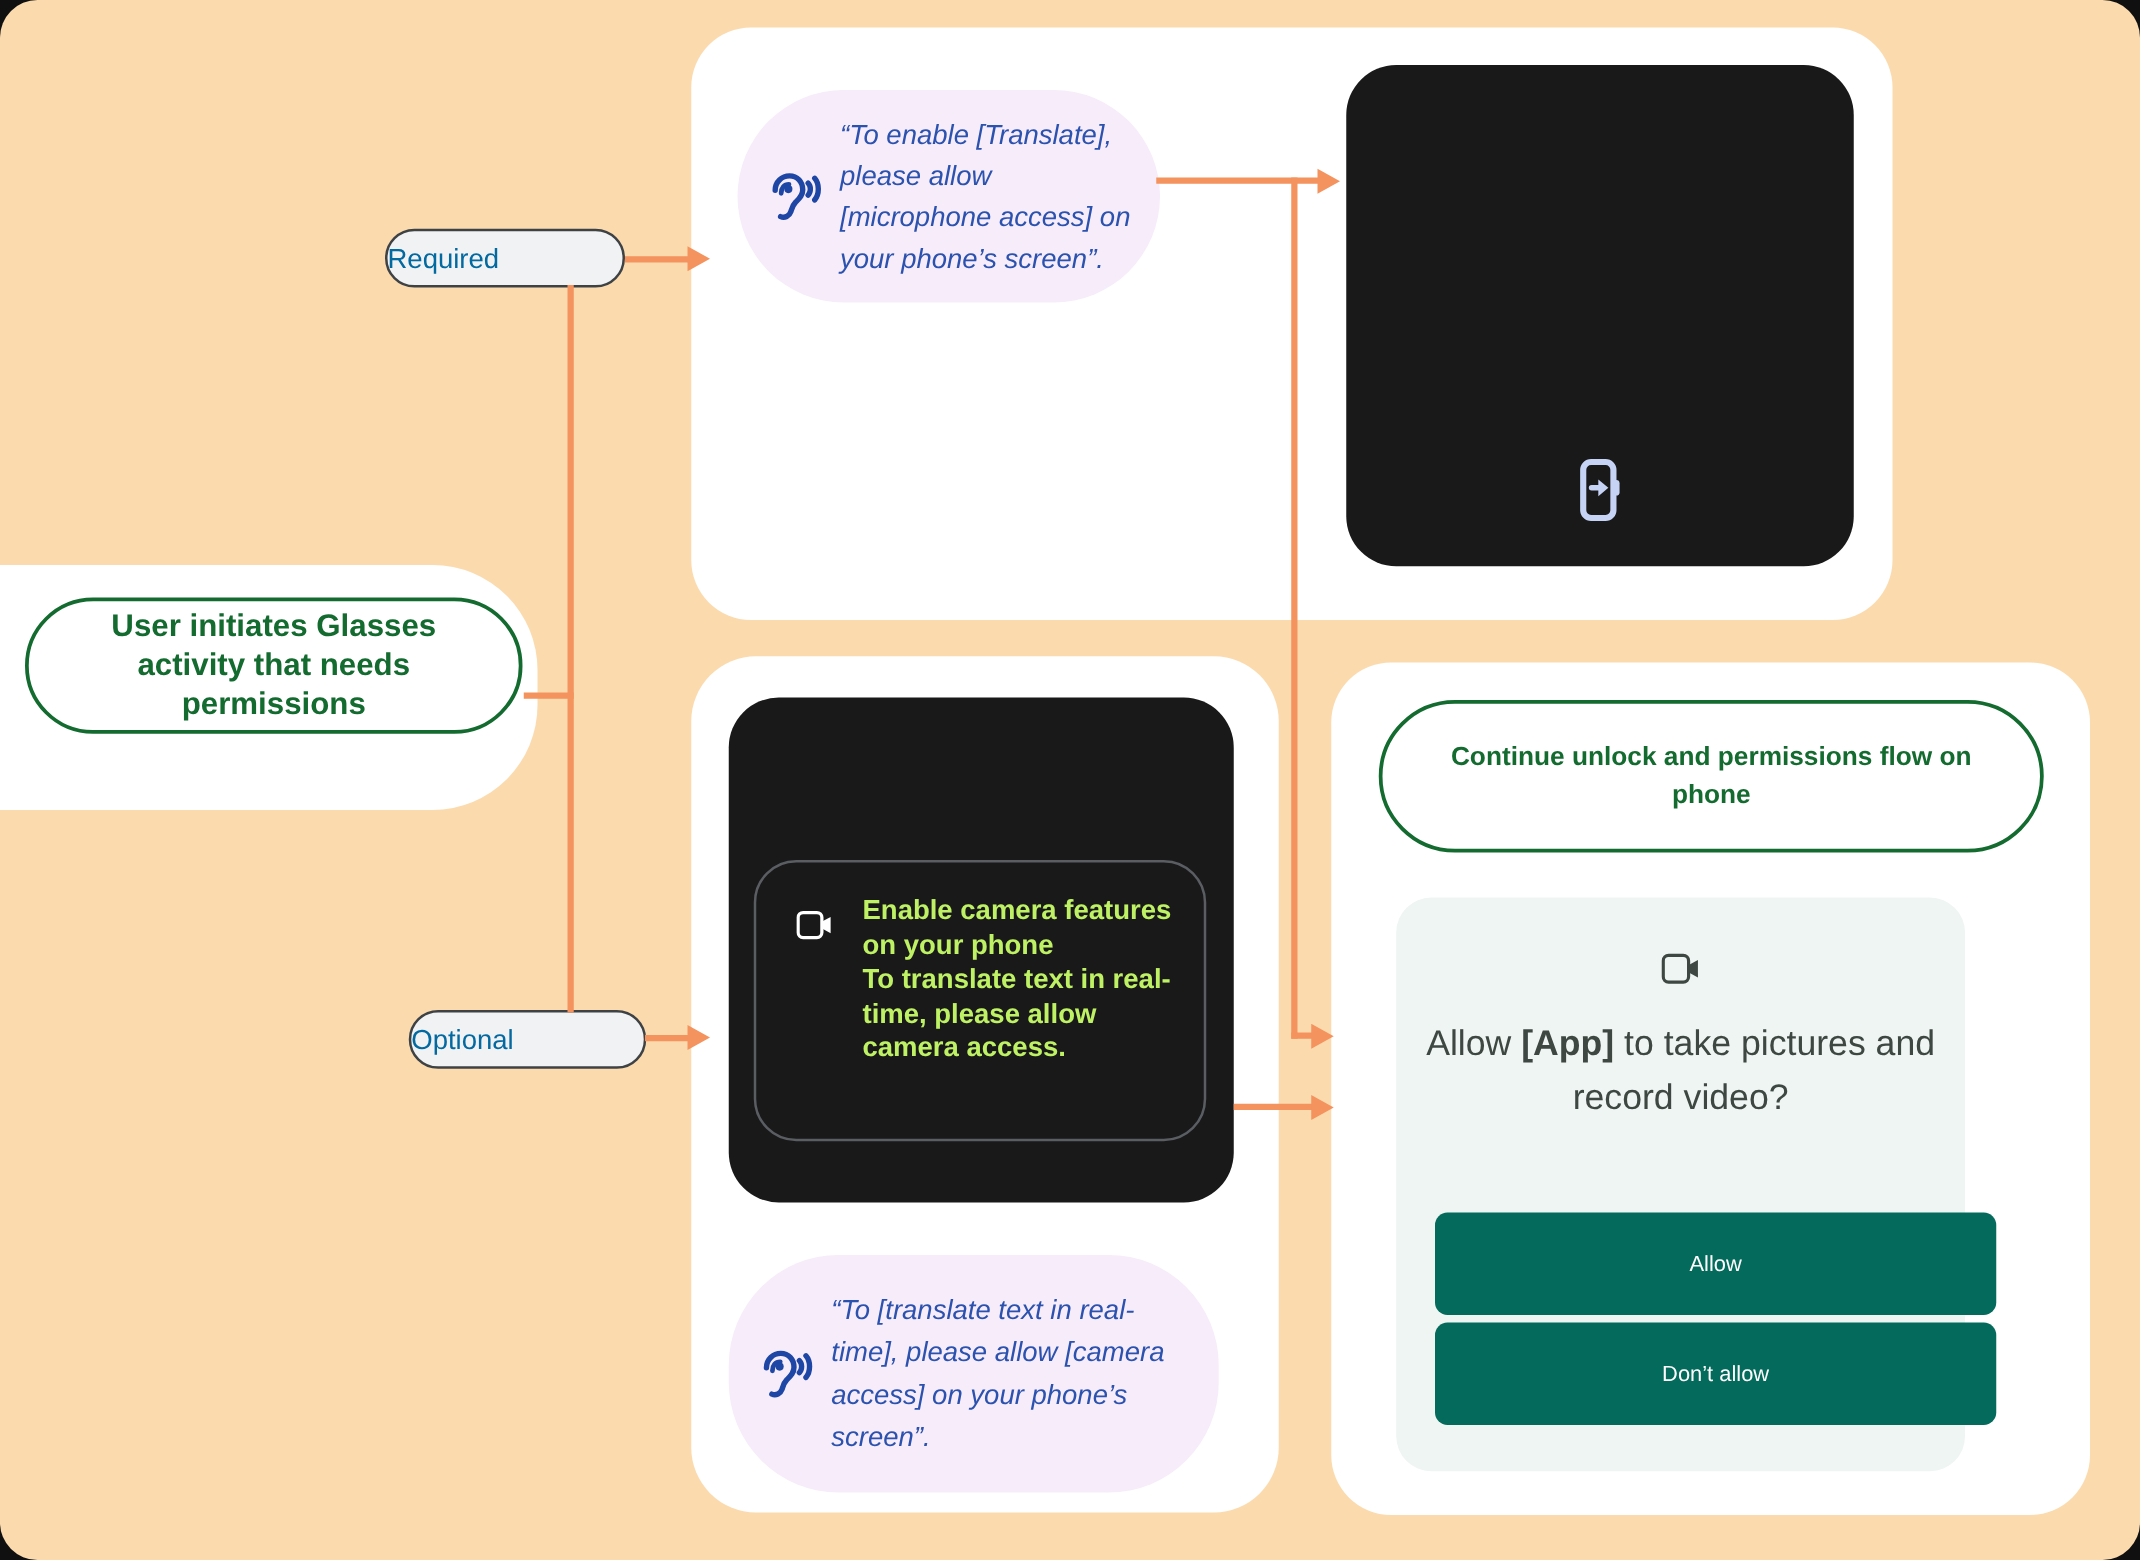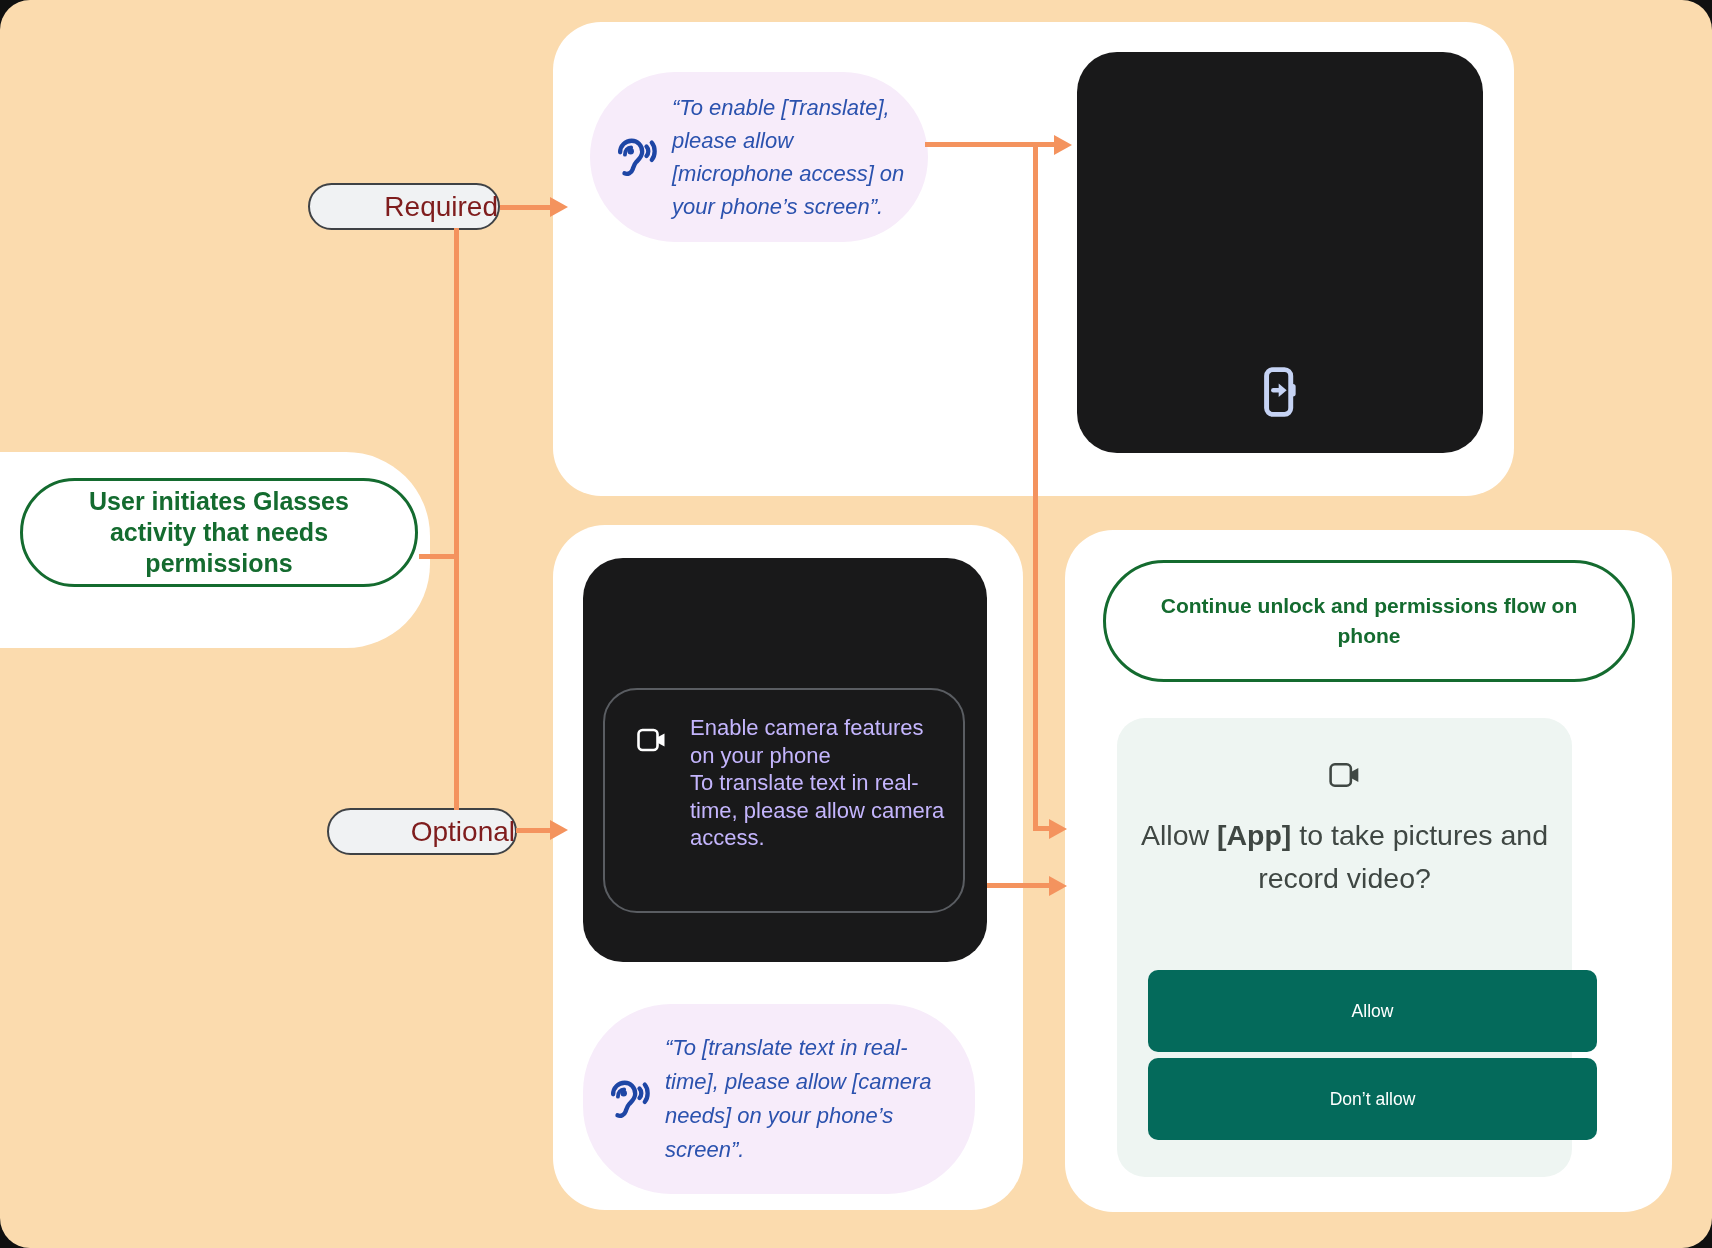--- a/index.html
+++ b/index.html
@@ -38,22 +38,22 @@
     display:flex;align-items:center;justify-content:center;text-align:center;
     color:var(--green);font-weight:bold;background:#fff;
   }
   .start-pill{left:20px;top:478px;width:398px;height:109px;font-size:25px;line-height:31px;}
   .start-pill .txt{width:330px;}
   .phone-pill{left:1103px;top:560px;width:532px;height:122px;font-size:21px;line-height:30px;}
   .phone-pill .txt{width:480px;}
 
   .gray-pill{
     position:absolute;background:var(--pill-gray);border:2.5px solid var(--pill-border);
-    border-radius:26px;display:flex;align-items:center;justify-content:flex-end;
-    font-size:28px;color:#7f1d1d;z-index:4;
+    border-radius:26px;display:flex;align-items:center;justify-content:flex-start;
+    font-size:22px;color:#0369a1;z-index:4;
   }
   .required-pill{left:308px;top:183px;width:192px;height:47px;}
   .optional-pill{left:327px;top:808px;width:190px;height:47px;}
 
   .bubble{
     position:absolute;background:var(--purple);border-radius:88px;
     display:flex;align-items:center;z-index:3;margin-top:16px;
   }
   .bubble-top{left:590px;top:56px;width:338px;height:170px;}
   .bubble-bottom{left:583px;top:988px;width:392px;height:190px;}
@@ -69,21 +69,21 @@
   .screen-mid{left:583px;top:558px;width:404px;height:404px;}
   .phone-icon{position:absolute;left:50%;transform:translateX(-50%);bottom:34px;}
 
   .inner-box{
     position:absolute;left:20px;top:130px;width:362px;height:225px;
     border:2px solid #5A5D62;border-radius:34px;
   }
   .inner-box .cam{position:absolute;left:32px;top:38px;color:#fff;}
   .inner-box .screen-text{
     position:absolute;left:85px;top:24px;width:258px;
-    color:#c4b5fd;font-size:22px;font-weight:normal;line-height:27.5px;
+    color:#bef264;font-size:22px;font-weight:bold;line-height:27.5px;
   }
 
   .dialog{
     position:absolute;left:1117px;top:718px;width:455px;height:459px;
     background:var(--dialog-bg);border-radius:28px;z-index:3;
   }
   .dialog .cam{position:absolute;left:50%;transform:translateX(-50%);top:44px;color:var(--dialog-text);}
   .dialog .prompt{
     position:absolute;left:50%;transform:translateX(-50%);top:96px;width:440px;
     text-align:center;font-size:28.5px;line-height:43px;color:var(--dialog-text);
@@ -166,21 +166,21 @@
   <div class="bubble bubble-bottom">
     <svg class="ear" width="46" height="41" viewBox="0 0 48 42">
       <g fill="none" stroke="#1E46A5" stroke-width="4.5" stroke-linecap="round">
         <path d="M8.5 15.5 C8.5 8.5 14 3.5 20.5 3.5 C27 3.5 31.5 8.5 31.5 15 C31.5 20 28.5 22.5 25.5 25.5 C23 28 22.5 30.5 21.5 33.5 C20.3 37 16.5 39 13 37.5"></path>
         <path d="M13.5 18 C13.5 13.5 16 10.5 20 10.5" stroke-width="4"></path>
         <path d="M36 9.5 C38.5 12 38.5 17 36 19.5"></path>
         <path d="M41.5 5.5 C45.5 10 45.5 19 41.5 23.5"></path>
       </g>
       <circle cx="19.5" cy="14.5" r="3.4" fill="#1E46A5"></circle>
     </svg>
-    <div class="quote">“To [translate text in real-time], please allow [camera needs] on your phone’s screen”.</div>
+    <div class="quote">“To [translate text in real-time], please allow [camera access] on your phone’s screen”.</div>
   </div>
 
   <div class="green-pill phone-pill">
     <div class="txt">Continue unlock and permissions flow on phone</div>
   </div>
 
   <div class="dialog">
     <svg class="cam" width="32" height="26" viewBox="0 0 30 24">
       <rect x="1.5" y="2" width="19" height="20" rx="4" fill="none" stroke="currentColor" stroke-width="2.4"></rect>
       <path d="M21 9 L27.5 5.5 L27.5 18.5 L21 15 Z" fill="currentColor"></path>

